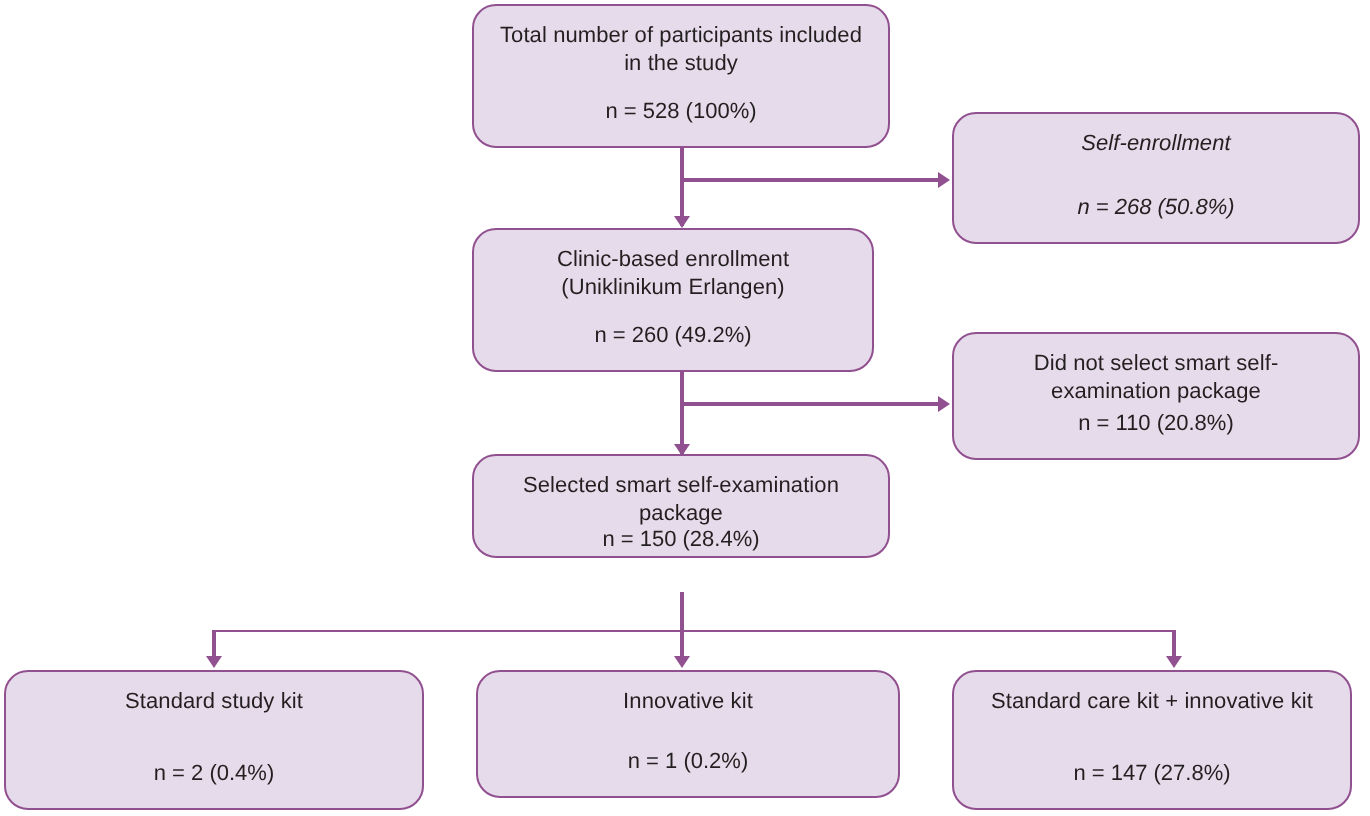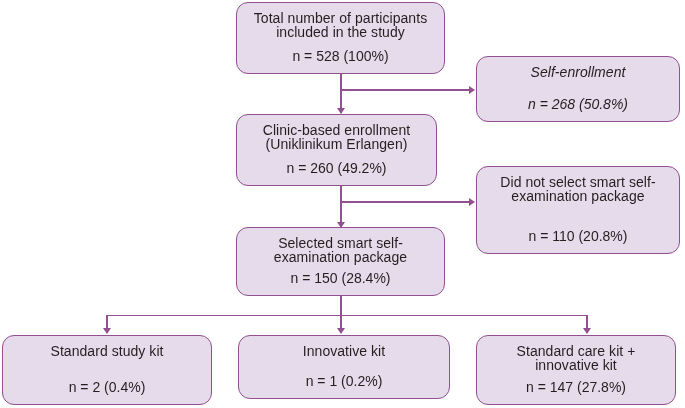--- a/index.html
+++ b/index.html
@@ -22,21 +22,21 @@
     box-sizing: border-box;
     background: #e6dbea;
     border: 1.6px solid #91508f;
     border-radius: 12px;
     display: flex;
     flex-direction: column;
     align-items: center;
     justify-content: flex-start;
     text-align: center;
     color: #231f20;
-    font-size: 14px;
+    font-size: 11px;
     line-height: 13.5px;
     padding: 9px 10px 8px 10px;
   }
   .node .title {
     font-weight: 400;
     letter-spacing: 0.05px;
   }
   .node .count {
     margin-top: auto;
     padding-bottom: 2px;
@@ -102,26 +102,26 @@
   <div class="node" style="left:476px; top:56px; width:204px; height:66px;font-style:italic;">
     <div class="title">Self-enrollment</div>
     <div class="count">n = 268 (50.8%)</div>
   </div>
 
   <div class="node" style="left:236px; top:114px; width:201px; height:72px;">
     <div class="title">Clinic-based enrollment (Uniklinikum Erlangen)</div>
     <div class="count">n = 260 (49.2%)</div>
   </div>
 
-  <div class="node" style="left:476px; top:166px; width:204px; height:88px;">
+  <div class="node" style="left:476px; top:166px; width:204px; height:64px;">
     <div class="title">Did not select smart self-examination package</div>
     <div class="count">n = 110 (20.8%)</div>
   </div>
 
-  <div class="node" style="left:236px; top:227px; width:209px; height:69px;">
+  <div class="node" style="left:236px; top:227px; width:209px; height:52px;">
     <div class="title">Selected smart self-examination package</div>
     <div class="count">n = 150 (28.4%)</div>
   </div>
 
   <div class="node" style="left:2px; top:335px; width:210px; height:70px;">
     <div class="title">Standard study kit</div>
     <div class="count">n = 2 (0.4%)</div>
   </div>
 
   <div class="node" style="left:238px; top:335px; width:212px; height:64px;">

